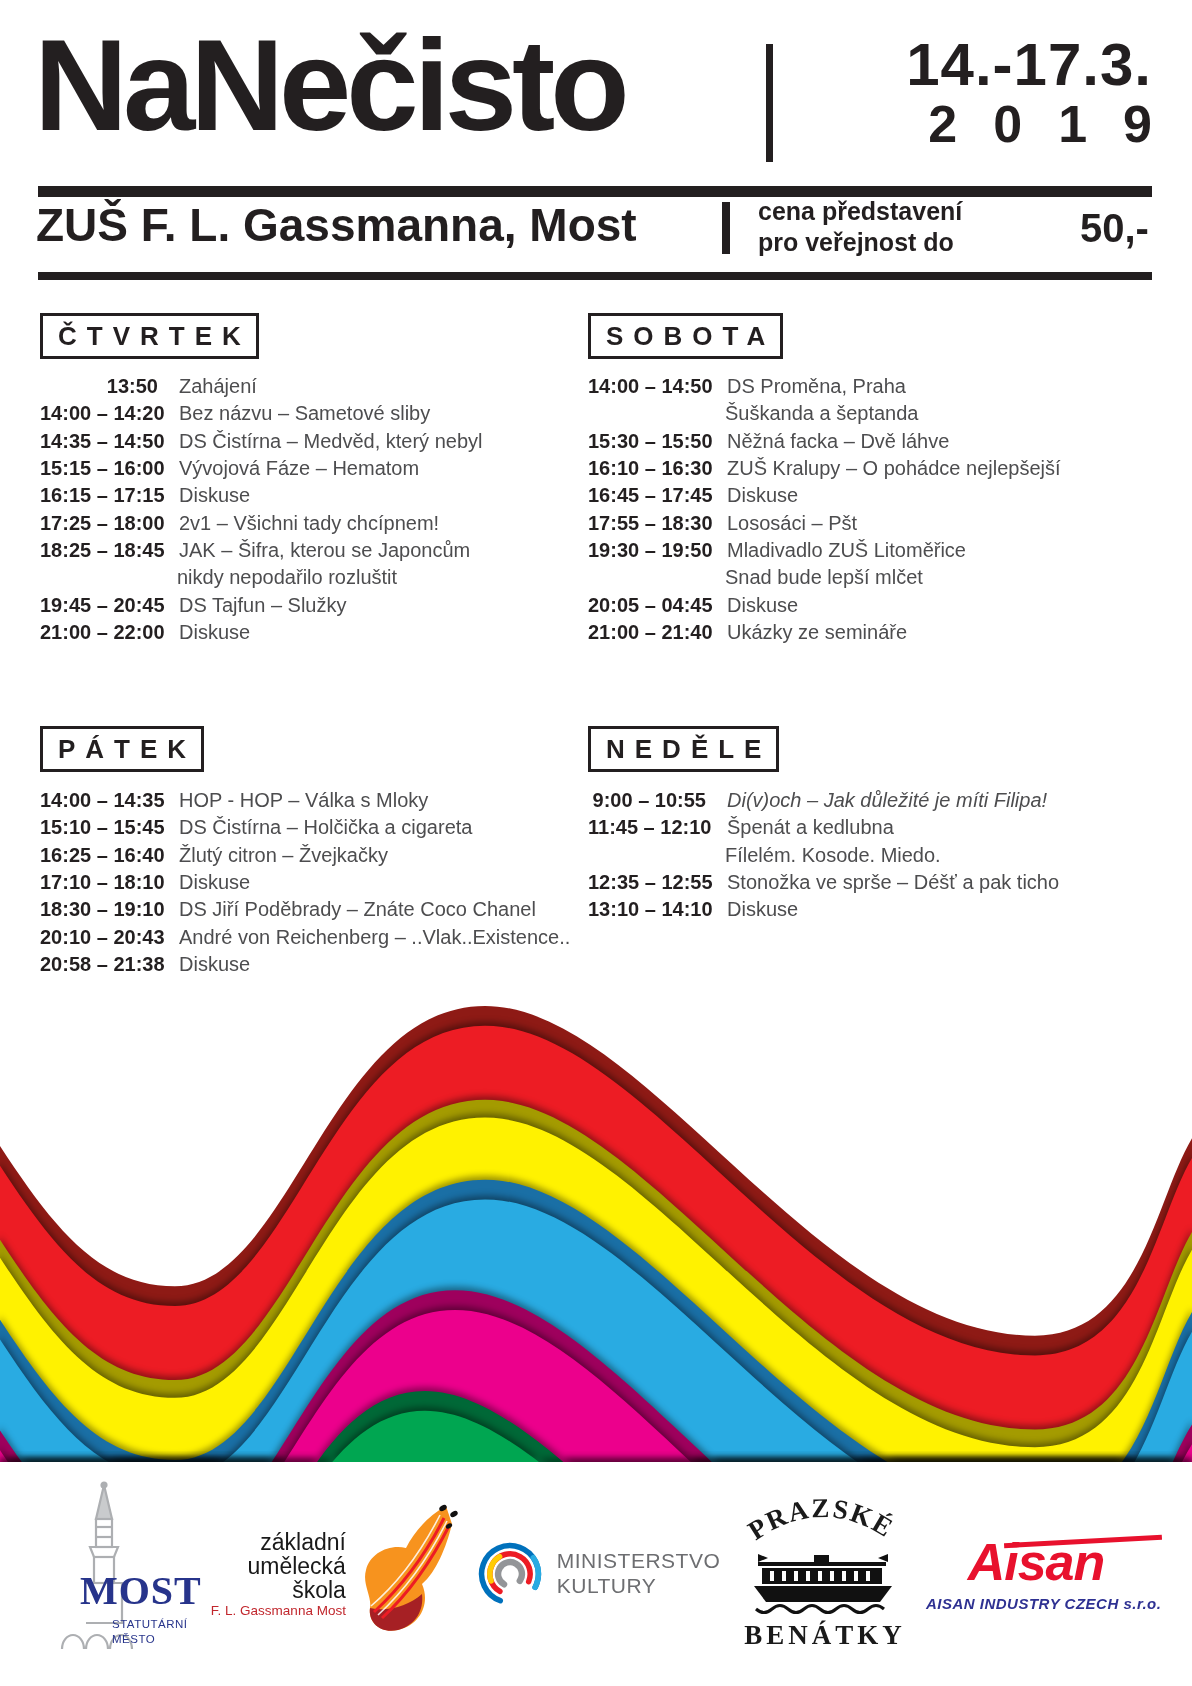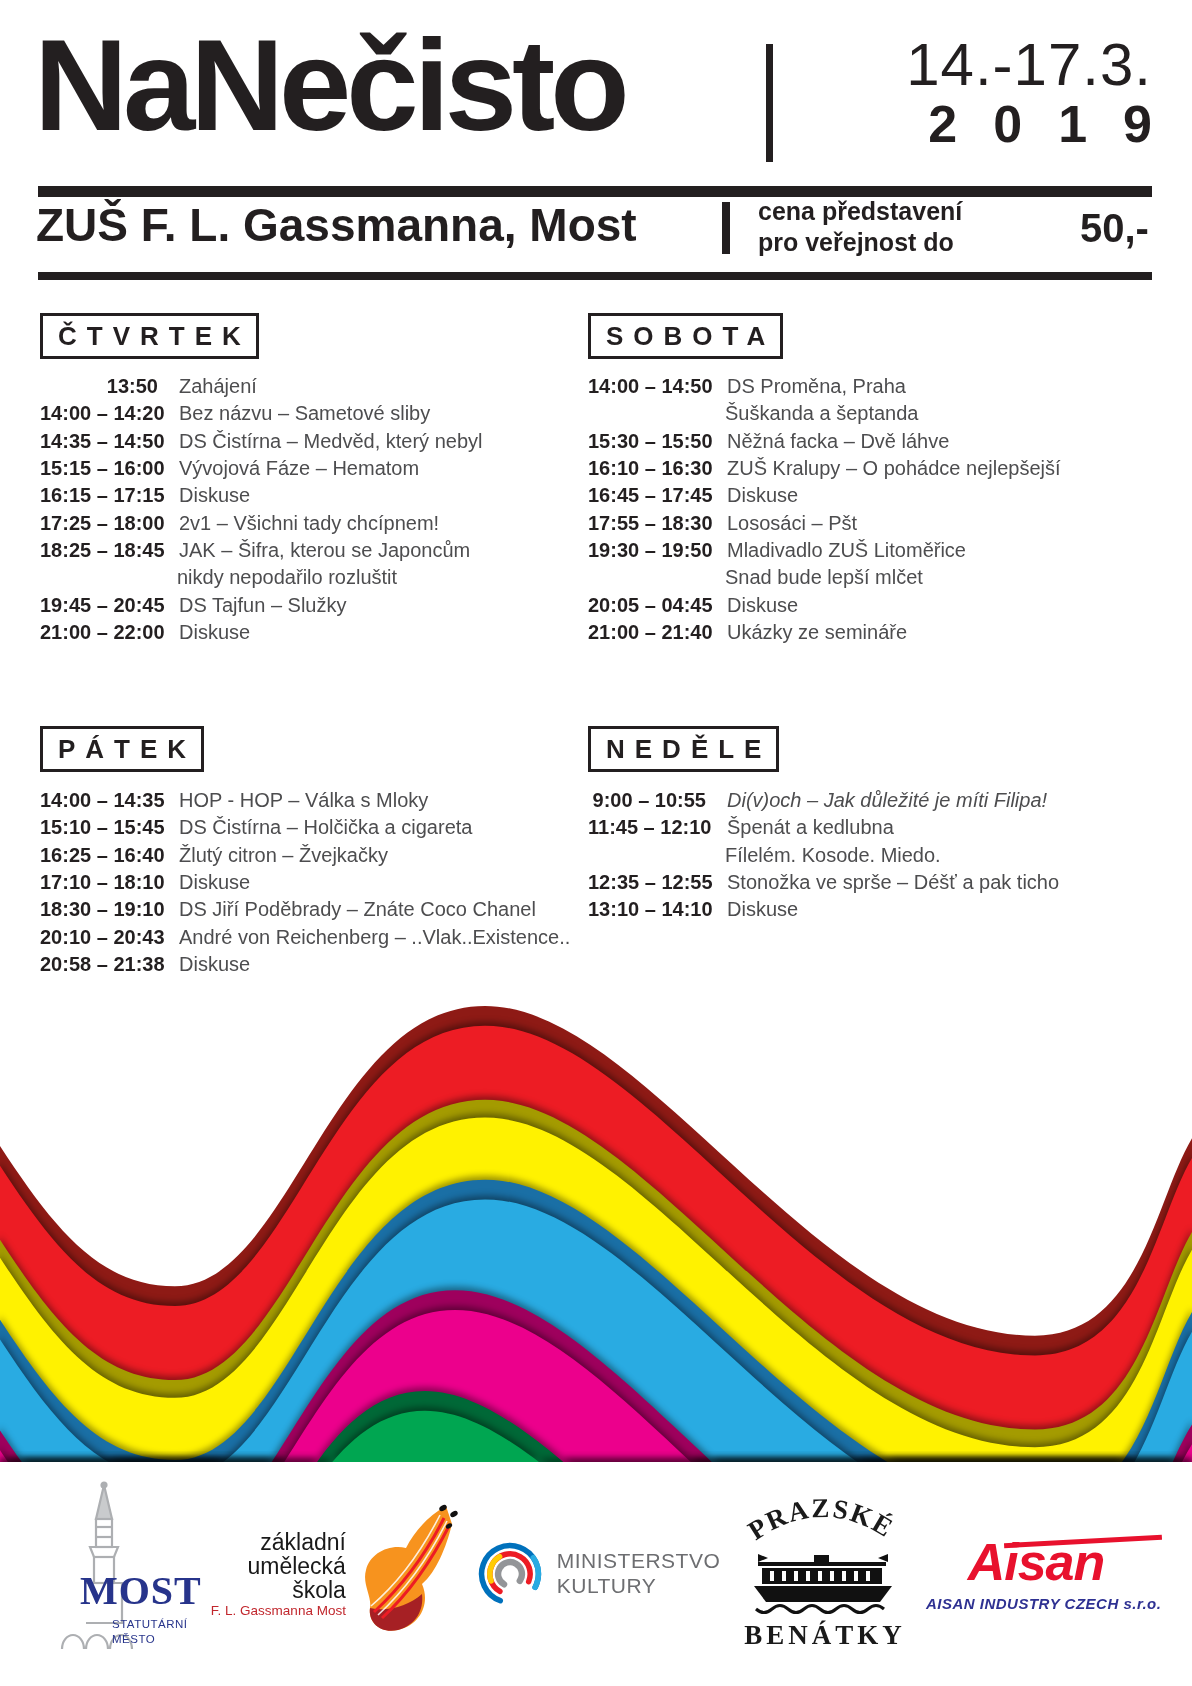--- a/index.html
+++ b/index.html
@@ -4,21 +4,21 @@
 <style>
   html,body{margin:0;padding:0;background:#e9e9e9}
   .page{position:relative;width:1192px;height:1686px;margin:0 auto;background:#ffffff;
         font-family:"Liberation Sans",sans-serif;color:#231F20;overflow:hidden}
   .abs{position:absolute}
 
   
   .title{left:34px;top:20px;font-size:130px;font-weight:700;letter-spacing:-5px;line-height:1;white-space:nowrap}
   .vbar1{left:766px;top:44px;width:7px;height:118px;background:#231F20}
   .dates{left:790px;top:34px;width:362px;text-align:right}
-  .d1{font-size:60px;font-weight:400;line-height:1.04;letter-spacing:1px}
+  .d1{font-size:60px;font-weight:700;line-height:1.04;letter-spacing:1px}
   .d2{font-size:52px;font-weight:700;letter-spacing:36px;margin-right:-36px;line-height:1.1}
   .rule1{left:38px;top:186px;width:1114px;height:11px;background:#231F20}
   .venue{left:36px;top:198px;font-size:46px;font-weight:700;white-space:nowrap}
   .vbar2{left:722px;top:202px;width:8px;height:52px;background:#231F20}
   .cena{left:758px;top:196px;font-size:25px;font-weight:700;line-height:1.22}
   .price{left:1080px;top:206px;font-size:40px;font-weight:700}
   .rule2{left:38px;top:272px;width:1114px;height:8px;background:#231F20}
 
   
   .daybox{border:3px solid #231F20;font-size:26px;font-weight:700;letter-spacing:10px;

